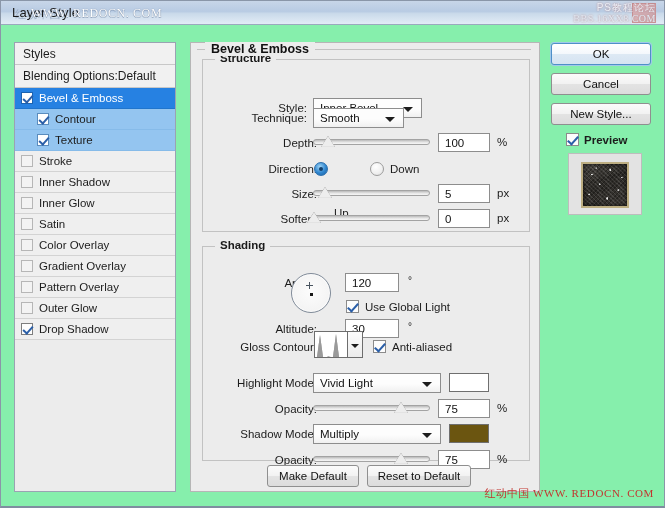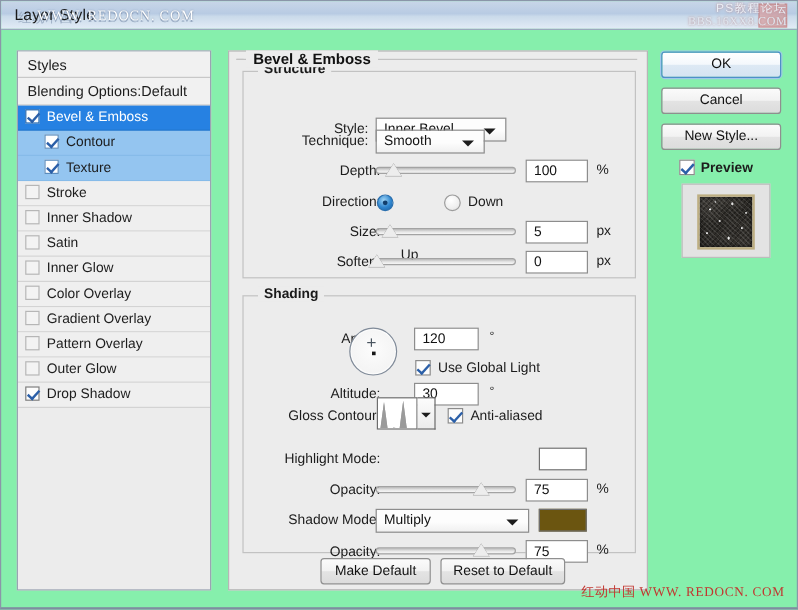--- a/index.html
+++ b/index.html
@@ -502,24 +502,24 @@
     <div class="list-row sub">
       <span class="cb on"></span><span>Texture</span>
     </div>
     <div class="list-row effect">
       <span class="cb empty"></span><span>Stroke</span>
     </div>
     <div class="list-row effect">
       <span class="cb empty"></span><span>Inner Shadow</span>
     </div>
     <div class="list-row effect">
+      <span class="cb empty"></span><span>Inner Glow</span>
+    </div>
+    <div class="list-row effect">
       <span class="cb empty"></span><span>Satin</span>
-    </div>
-    <div class="list-row effect">
-      <span class="cb empty"></span><span>Inner Glow</span>
     </div>
     <div class="list-row effect">
       <span class="cb empty"></span><span>Color Overlay</span>
     </div>
     <div class="list-row effect">
       <span class="cb empty"></span><span>Gradient Overlay</span>
     </div>
     <div class="list-row effect">
       <span class="cb empty"></span><span>Pattern Overlay</span>
     </div>
@@ -632,20 +632,24 @@
           <polygon points="2,25 5,3 8,25" fill="#9a9a9a"></polygon>
           <polygon points="18,25 21,2 24,25" fill="#9a9a9a"></polygon>
         </svg>
       </div>
       <div id="gloss-arrow-box">
         <span class="arrow"></span>
       </div>
 
       <div class="row" style="left:0; top:126px; width:320px;">
         <div class="lbl" style="right:206px; width:130px;">Highlight Mode:</div>
+        <div class="dd" style="left:110px; top:0; width:128px;">
+          <span>Vivid Light</span>
+          <span class="arrow"></span>
+        </div>
         <div class="swatch" id="sw-highlight" style="left: 246px; top: 0px; background: rgb(255, 255, 255);"></div>
       </div>
 
       <div class="row" style="left:0; top:152px; width:320px;">
         <div class="lbl" style="right:206px; width:120px;">Opacity:</div>
         <div class="slider" style="left:110px; top:0; width:117px;">
           <div class="track"></div>
           <div class="thumb" style="left:75%;"></div>
         </div>
         <div class="num" style="left:235px; top:0; width:52px;">75</div>

